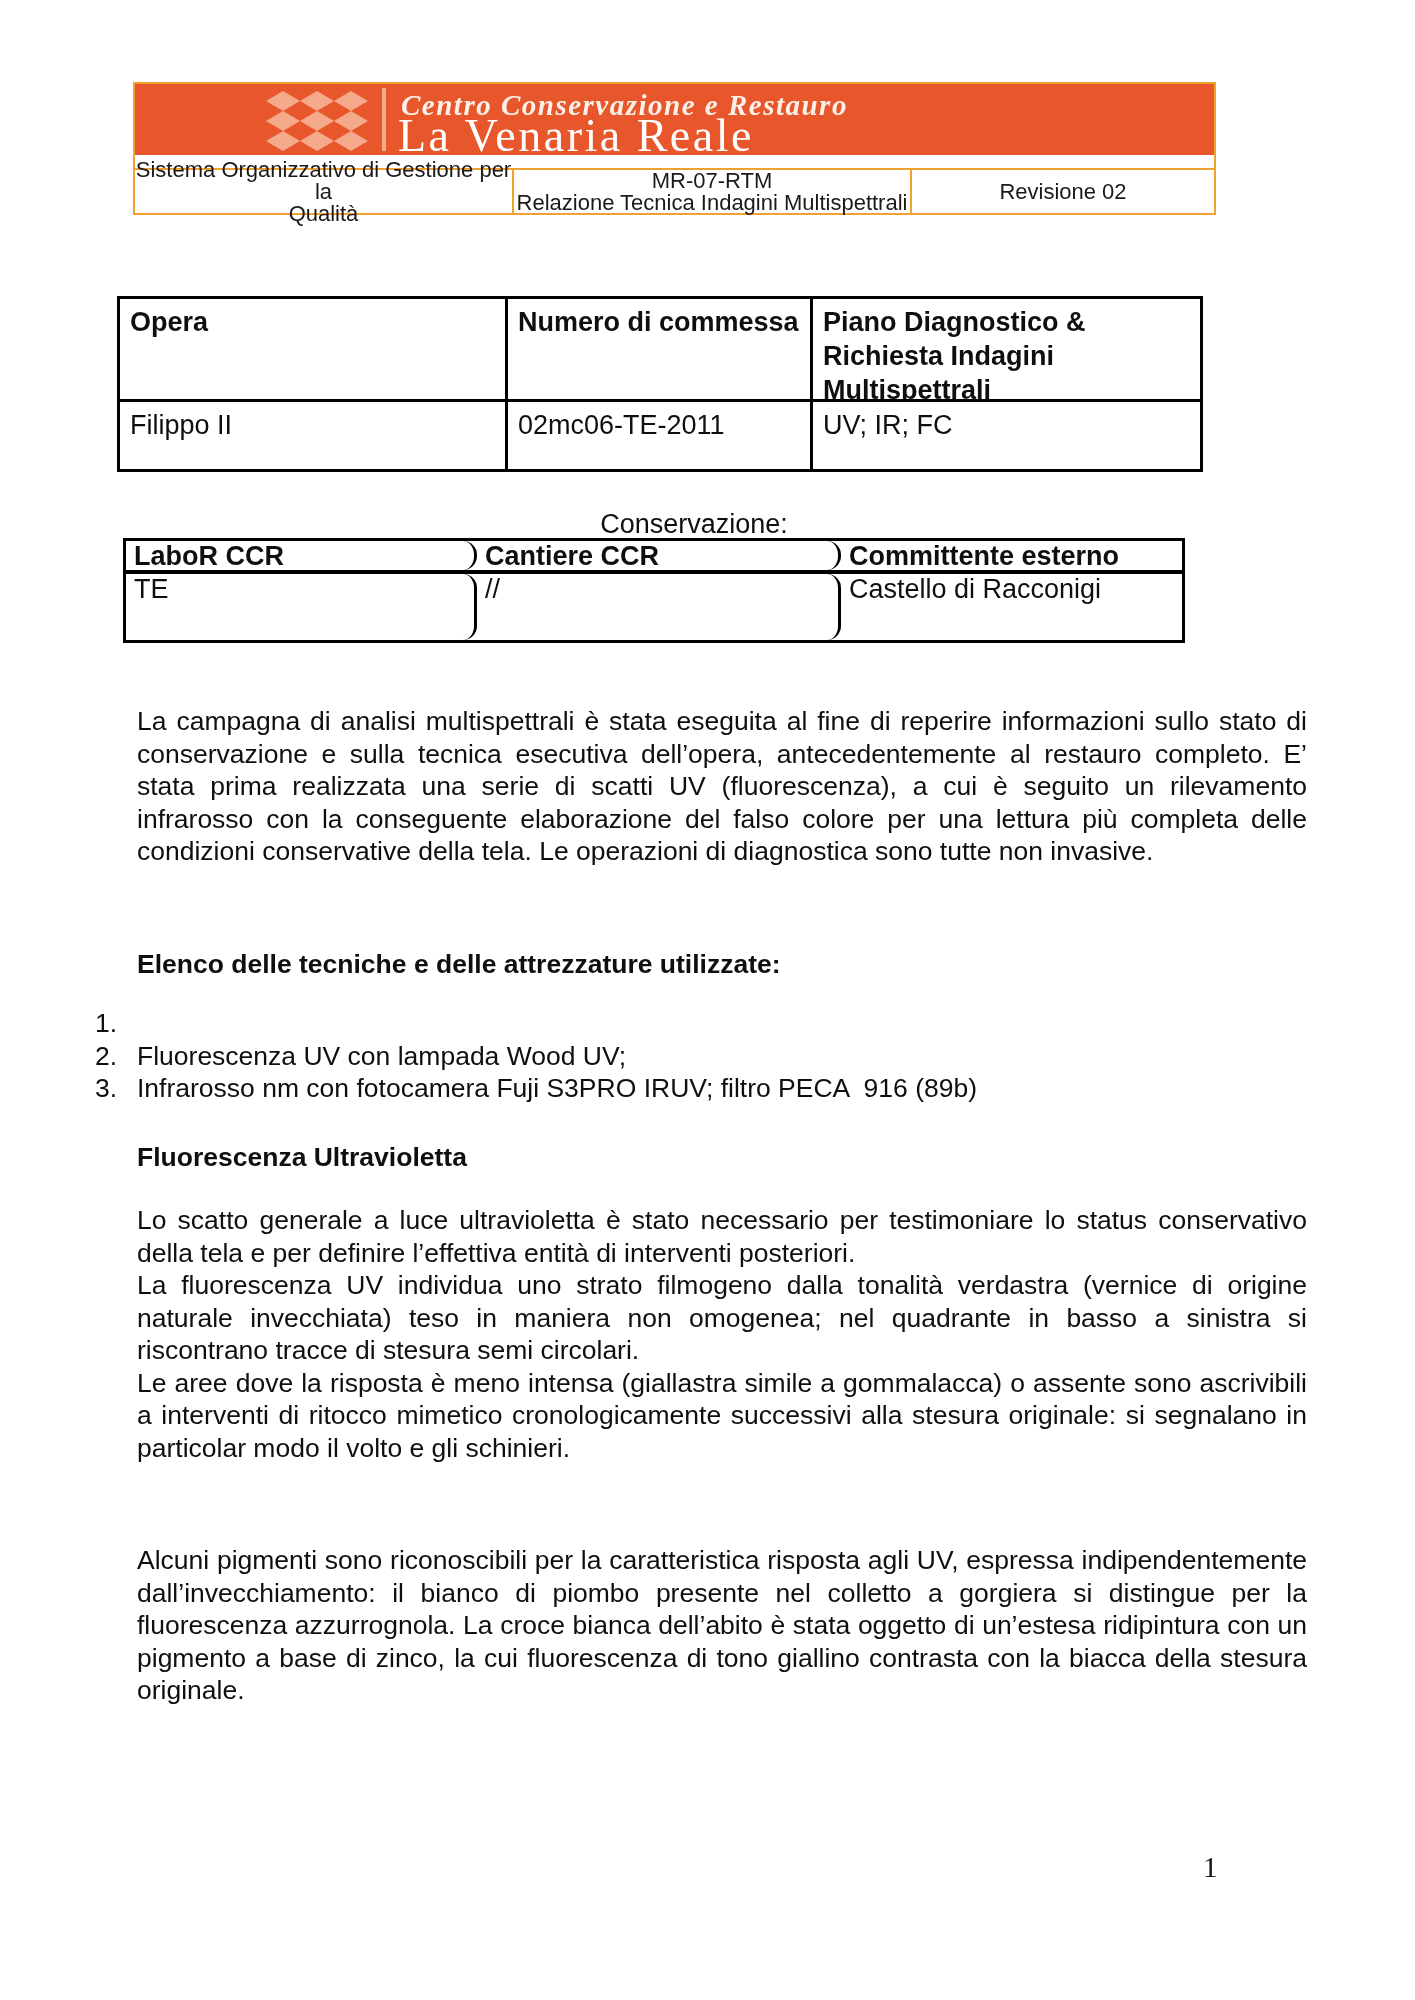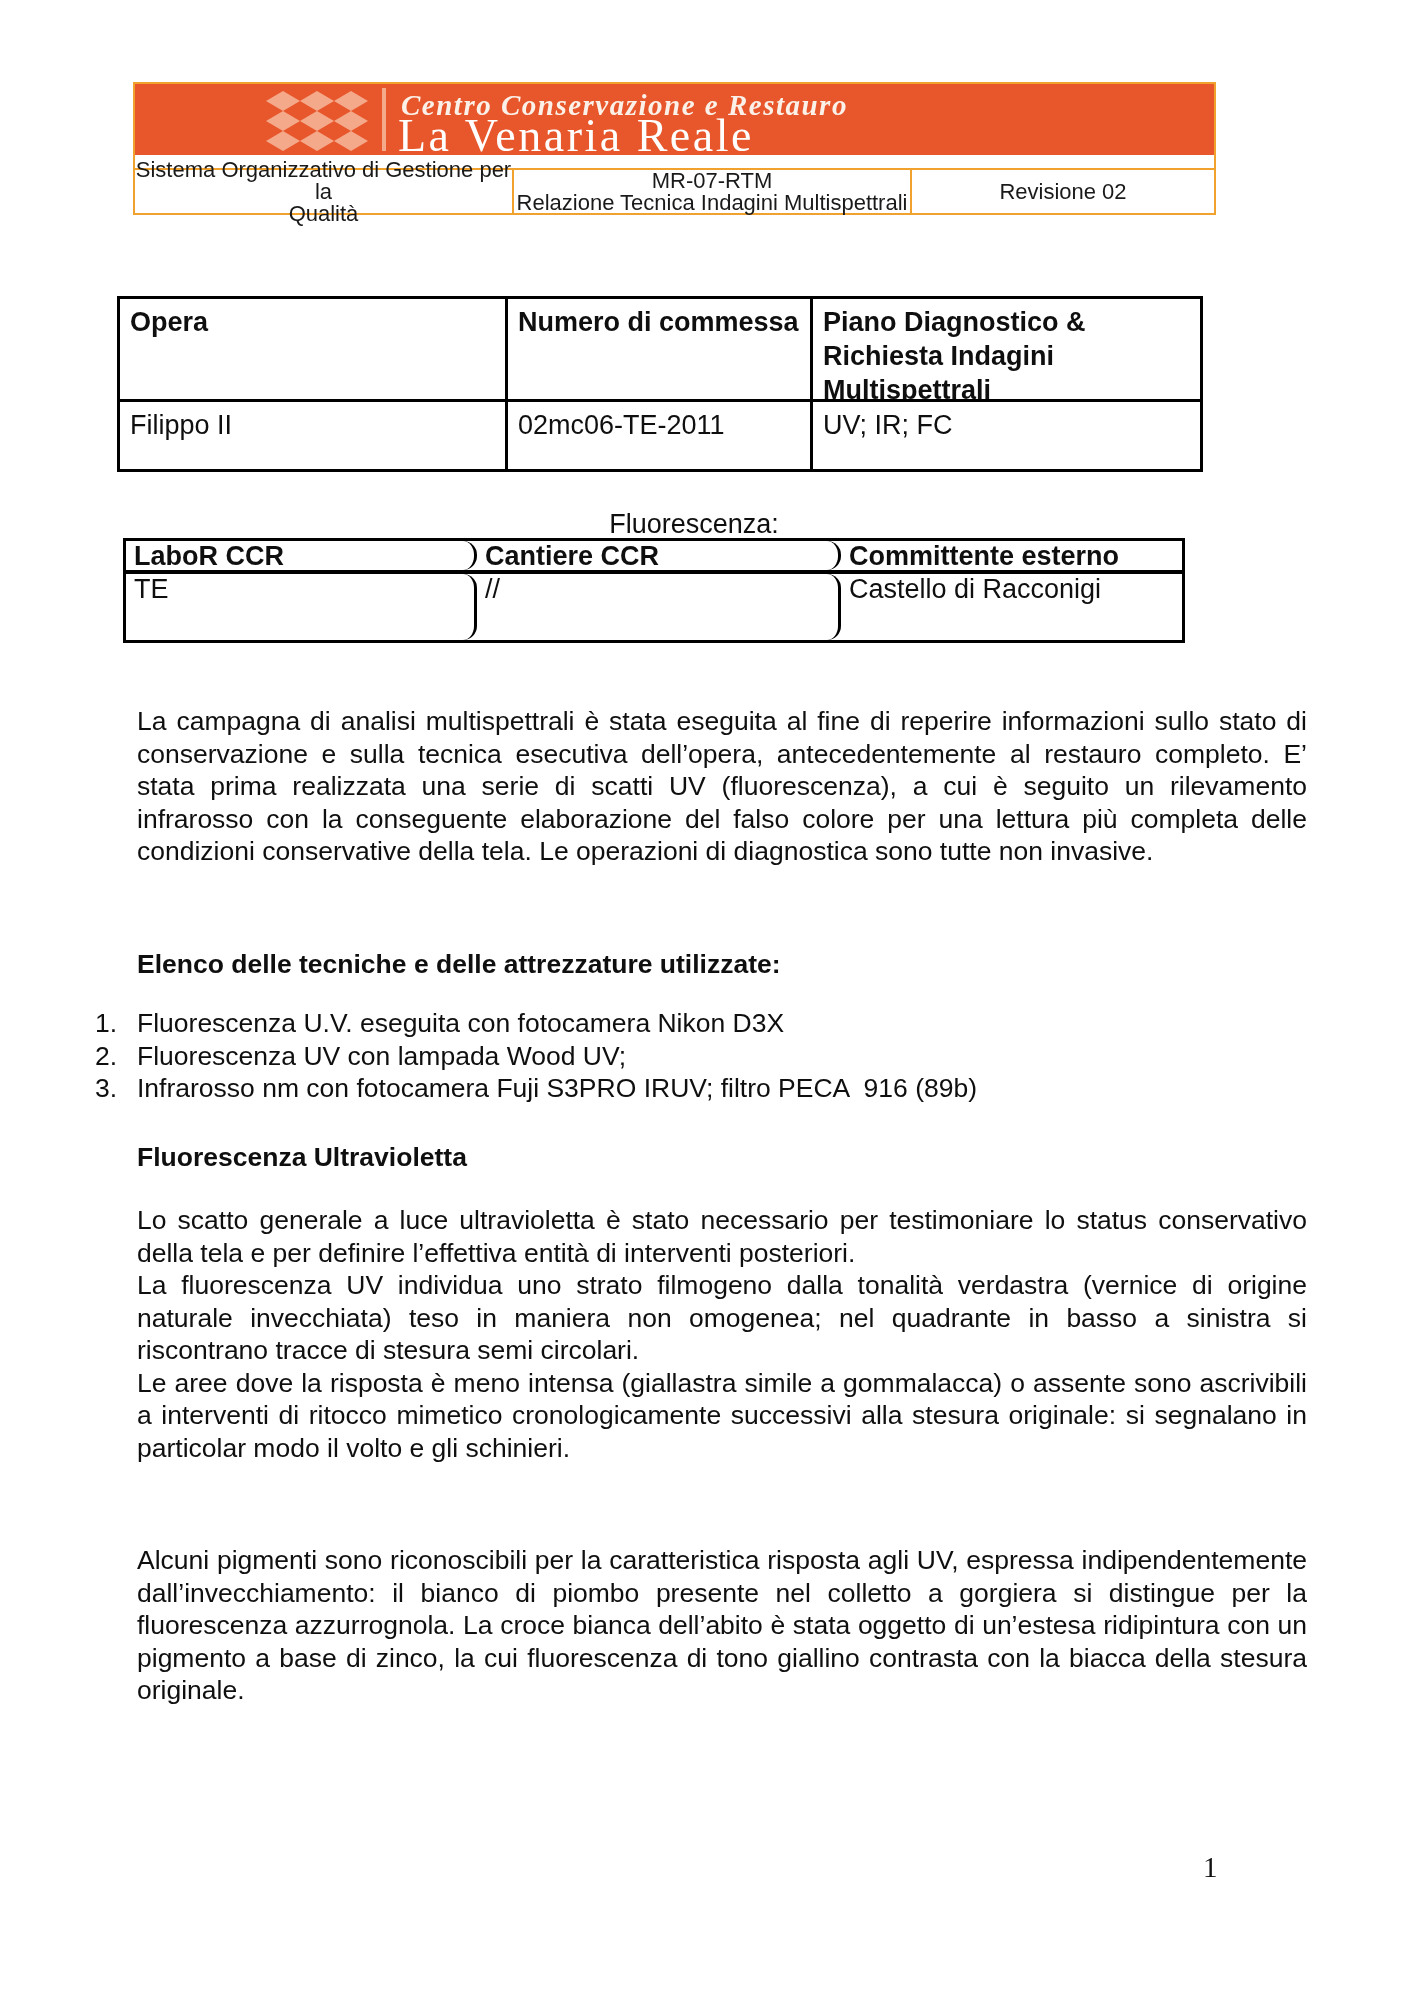--- a/index.html
+++ b/index.html
@@ -153,42 +153,41 @@
       <div class="cell c2">Numero di commessa</div>
       <div class="cell c3">Piano Diagnostico &amp; Richiesta Indagini Multispettrali</div>
     </div>
     <div class="row drow">
       <div class="cell c1">Filippo II</div>
       <div class="cell c2">02mc06-TE-2011</div>
       <div class="cell c3">UV; IR; FC</div>
     </div>
   </div>
 
-  <div class="dest-label">Fluorescenza:</div>
+  <div class="dest-label">Conservazione:</div>
   <div class="dest-table">
     <div class="row hrow">
       <div class="cell c1">LaboR CCR</div>
       <div class="cell c2">Cantiere CCR</div>
       <div class="cell c3">Committente esterno</div>
     </div>
     <div class="row drow">
       <div class="cell c1">TE</div>
       <div class="cell c2">//</div>
       <div class="cell c3">Castello di Racconigi</div>
     </div>
   </div>
 
   <div class="bodyblock para1">La campagna di analisi multispettrali è stata eseguita al fine di reperire informazioni sullo stato di conservazione e sulla tecnica esecutiva dell’opera, antecedentemente al restauro completo. E’ stata prima realizzata una serie di scatti UV (fluorescenza), a cui è seguito un rilevamento infrarosso con la conseguente elaborazione del falso colore per una lettura più completa delle condizioni conservative della tela. Le operazioni di diagnostica sono tutte non invasive.</div>
 
   <div class="bodyblock h-elenco">Elenco delle tecniche e delle attrezzature utilizzate:</div>
 
   <div class="tech-list">
     <div class="tech-item">
       <span class="tech-num">1.</span>
-      <span class="tech-text">Fluorescenza U.V. eseguita con fotocamera Nikon D3X</span>
     </div>
     <div class="tech-item">
       <span class="tech-num">2.</span>
       <span class="tech-text">Fluorescenza UV con lampada Wood UV;</span>
     </div>
     <div class="tech-item">
       <span class="tech-num">3.</span>
       <span class="tech-text">Infrarosso nm con fotocamera Fuji S3PRO IRUV; filtro PECA  916 (89b)</span>
     </div>
   </div>

